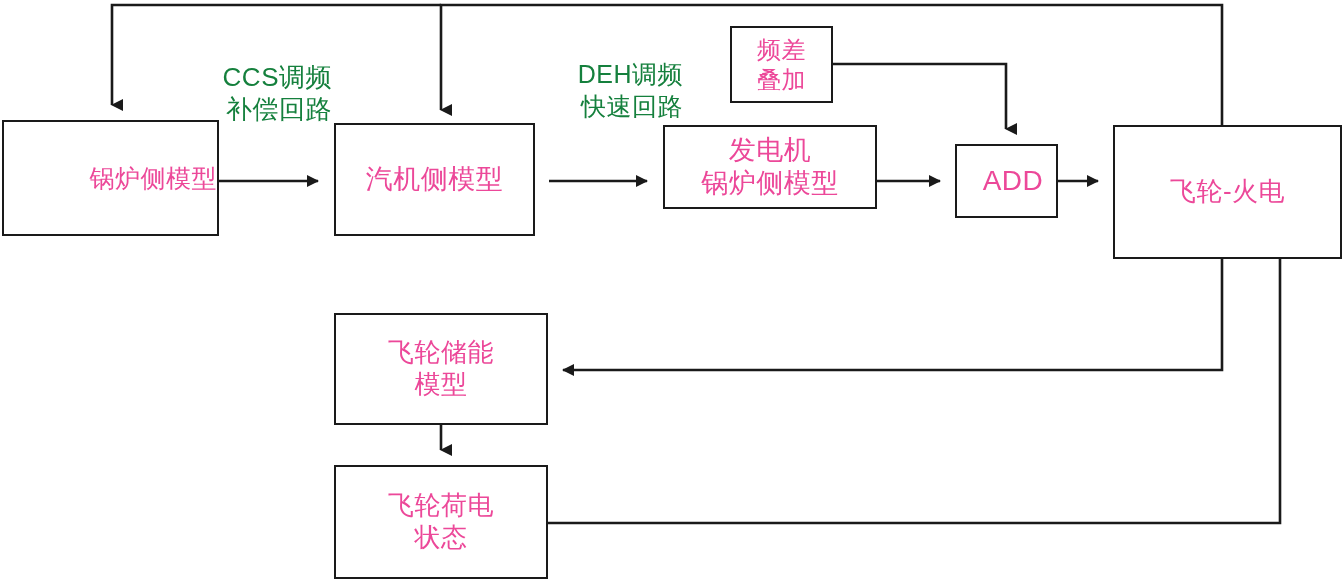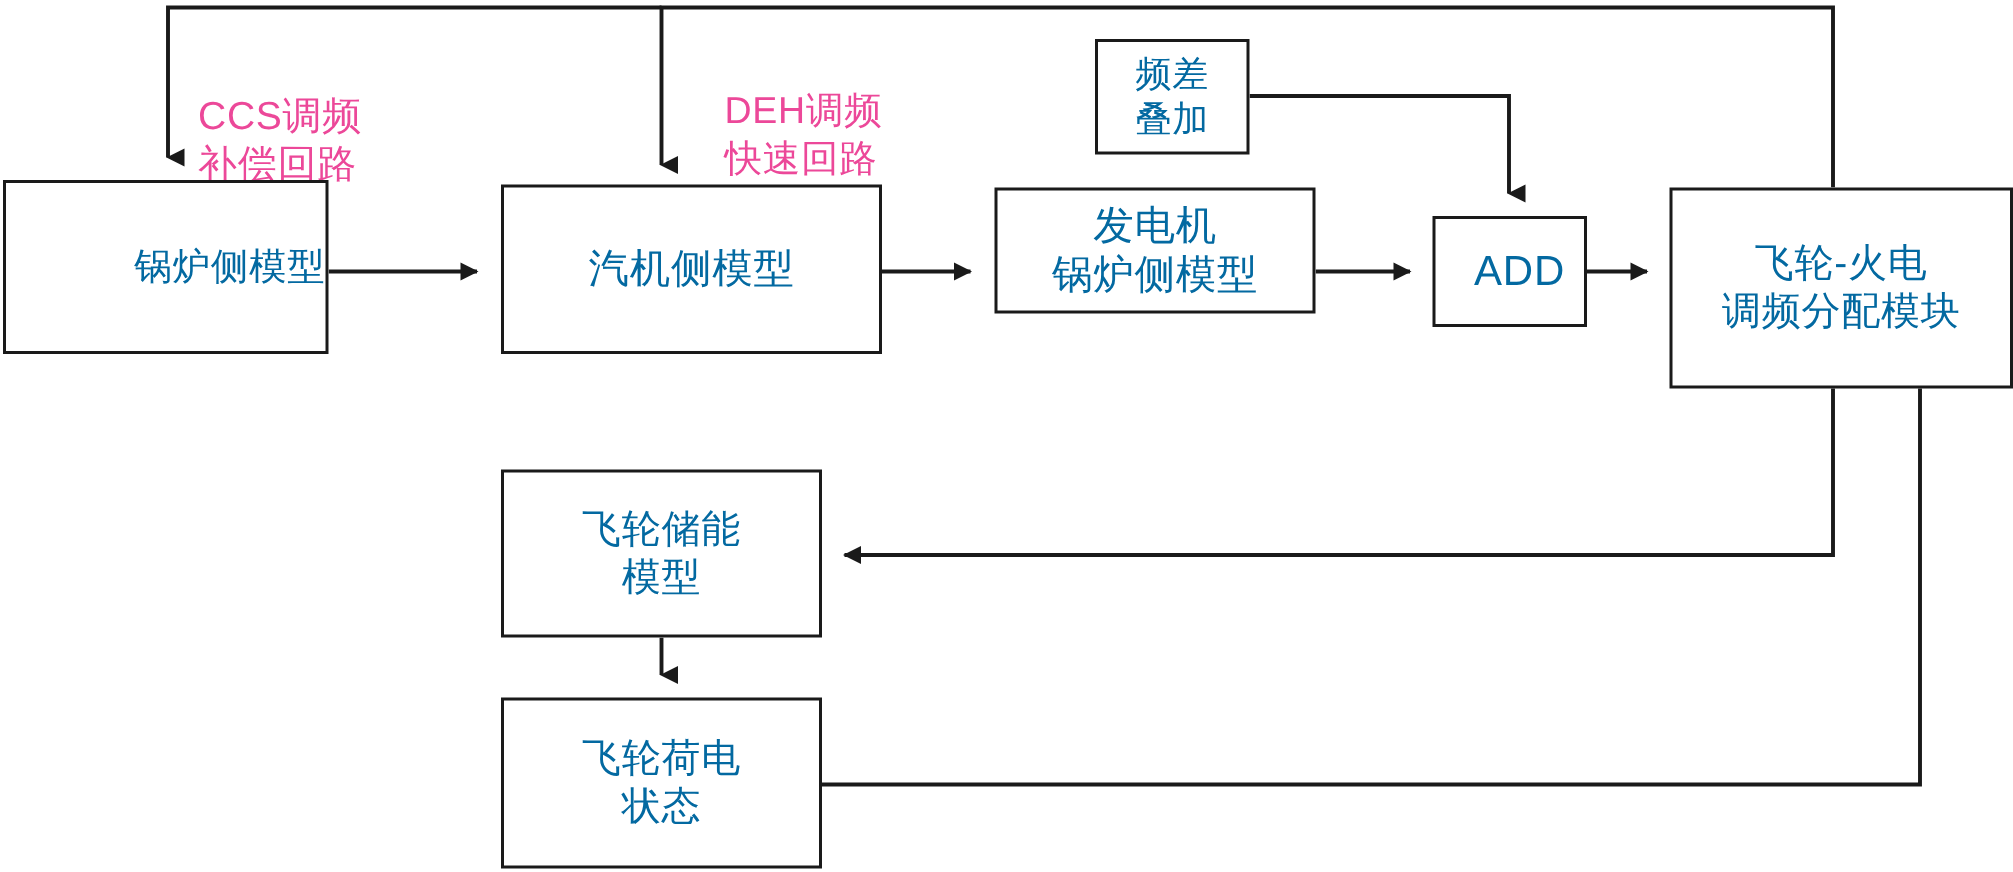--- a/index.html
+++ b/index.html
@@ -23,31 +23,31 @@
   .node{
     position:absolute;
     box-sizing:border-box;
     border:2.5px solid #1a1a1a;
     background:#ffffff;
     display:flex;
     flex-direction:column;
     align-items:center;
     justify-content:center;
     text-align:center;
-    color:#0369a1;
+    color:#ec4899;
     line-height:1.22;
     letter-spacing:0.5px;
     white-space:pre-line;
     z-index:3;
   }
   .node .ln{display:block;}
   .lbl{
     position:absolute;
-    text-align:left;
-    color:#ec4899;
+    text-align:right;
+    color:#15803d;
     line-height:1.25;
     white-space:pre-line;
     z-index:2;
     letter-spacing:0.5px;
   }
 </style>
 </head>
 <body>
 
 <div id="canvas">
@@ -90,41 +90,40 @@
 
       <path d="M548,523 L1280,523 L1280,250" marker-end="url(#ar-up)"></path>
 
     </g>
   </svg>
 
   <div class="node" style="left:2px;top:120px;width:217px;height:116px;font-size:25px;align-items:flex-end;">
     <span class="ln">锅炉侧模型</span>
   </div>
 
-  <div class="node" style="left:334px;top:123px;width:254px;height:113px;font-size:27px;">
+  <div class="node" style="left:334px;top:123px;width:201px;height:113px;font-size:27px;">
     <span class="ln">汽机侧模型</span>
   </div>
 
   <div class="node" style="left:663px;top:125px;width:214px;height:84px;font-size:27px;">
     <span class="ln">发电机</span>
     <span class="ln">锅炉侧模型</span>
   </div>
 
   <div class="node" style="left:730px;top:26px;width:103px;height:77px;font-size:24px;">
     <span class="ln">频差</span>
     <span class="ln">叠加</span>
   </div>
 
   <div class="node" style="left:955px;top:144px;width:103px;height:74px;font-size:28px;padding-left:13px;">
     <span class="ln">ADD</span>
   </div>
 
   <div class="node" style="left:1113px;top:125px;width:229px;height:134px;font-size:26px;">
     <span class="ln">飞轮-火电</span>
-    <span class="ln">调频分配模块</span>
   </div>
 
   <div class="node" style="left:334px;top:465px;width:214px;height:114px;font-size:26px;">
     <span class="ln">飞轮荷电</span>
     <span class="ln">状态</span>
   </div>
 
   <div class="node" style="left:334px;top:313px;width:214px;height:112px;font-size:26px;">
     <span class="ln">飞轮储能</span>
     <span class="ln">模型</span>

